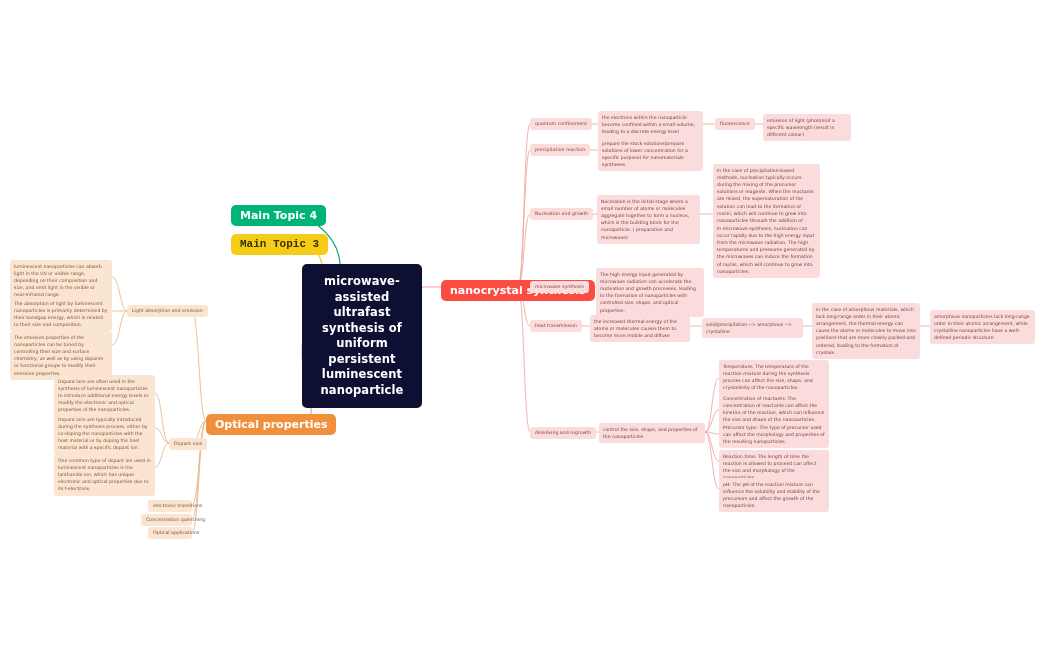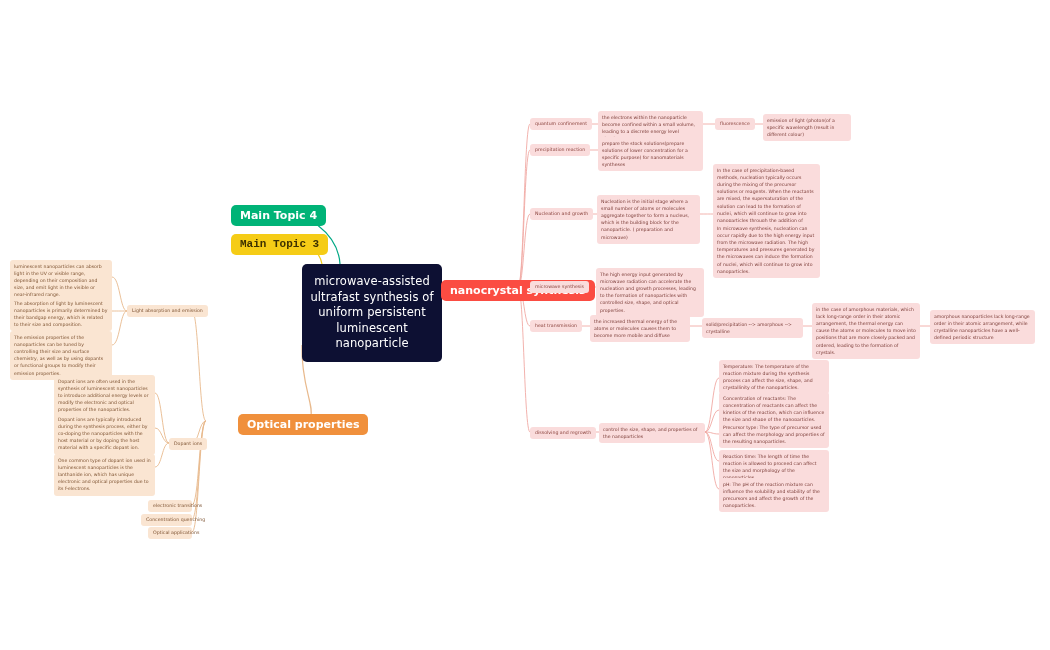--- a/index.html
+++ b/index.html
@@ -9,22 +9,22 @@
     overflow:hidden;position:relative;
   }
   #canvas{position:absolute;inset:0;}
   svg.links{position:absolute;left:0;top:0;width:1050px;height:650px;pointer-events:none;}
 
   .node{position:absolute;box-sizing:border-box;}
 
   
   .root{
     background:#0d1033;color:#ffffff;border-radius:5px;
-    width:140px;left:302px;top:264px;padding:10px 8px;
-    text-align:center;font-size:11.5px;line-height:1.35;font-weight:400;
+    width:120px;left:302px;top:264px;padding:10px 8px;
+    text-align:center;font-size:11.5px;line-height:1.35;font-weight:700;
     letter-spacing:.1px;
   }
 
   
   .pill{
     border-radius:5px;padding:4px 9px;font-size:11px;font-weight:700;
     color:#ffffff;text-align:center;white-space:nowrap;line-height:1.2;
   }
   .pill.green{background:#00b377;}
   .pill.yellow{background:#f5cc16;color:#3d3100;}
@@ -120,21 +120,21 @@
   <div class="node root">
     <span>microwave-assisted ultrafast synthesis of uniform persistent luminescent nanoparticle</span>
   </div>
 
   <div class="node pill green" style="left:231px;top:205px;">
     <span>Main Topic 4</span>
   </div>
   <div class="node pill yellow" style="left:231px;top:234px;font-family:Liberation Mono, monospace;">
     <span>Main Topic 3</span>
   </div>
-  <div class="node pill orange" style="left:206px;top:414px;margin-left:32px;">
+  <div class="node pill orange" style="left:206px;top:414px;">
     <span>Optical properties</span>
   </div>
   <div class="node pill red" style="left:441px;top:280px;">
     <span>nanocrystal synthesis</span>
   </div>
 
   <div class="node plabel" style="left:530px;top:118px;">
     <span>quantum confinement</span>
   </div>
   <div class="node pbox" style="left:598px;top:111px;width:105px;">

